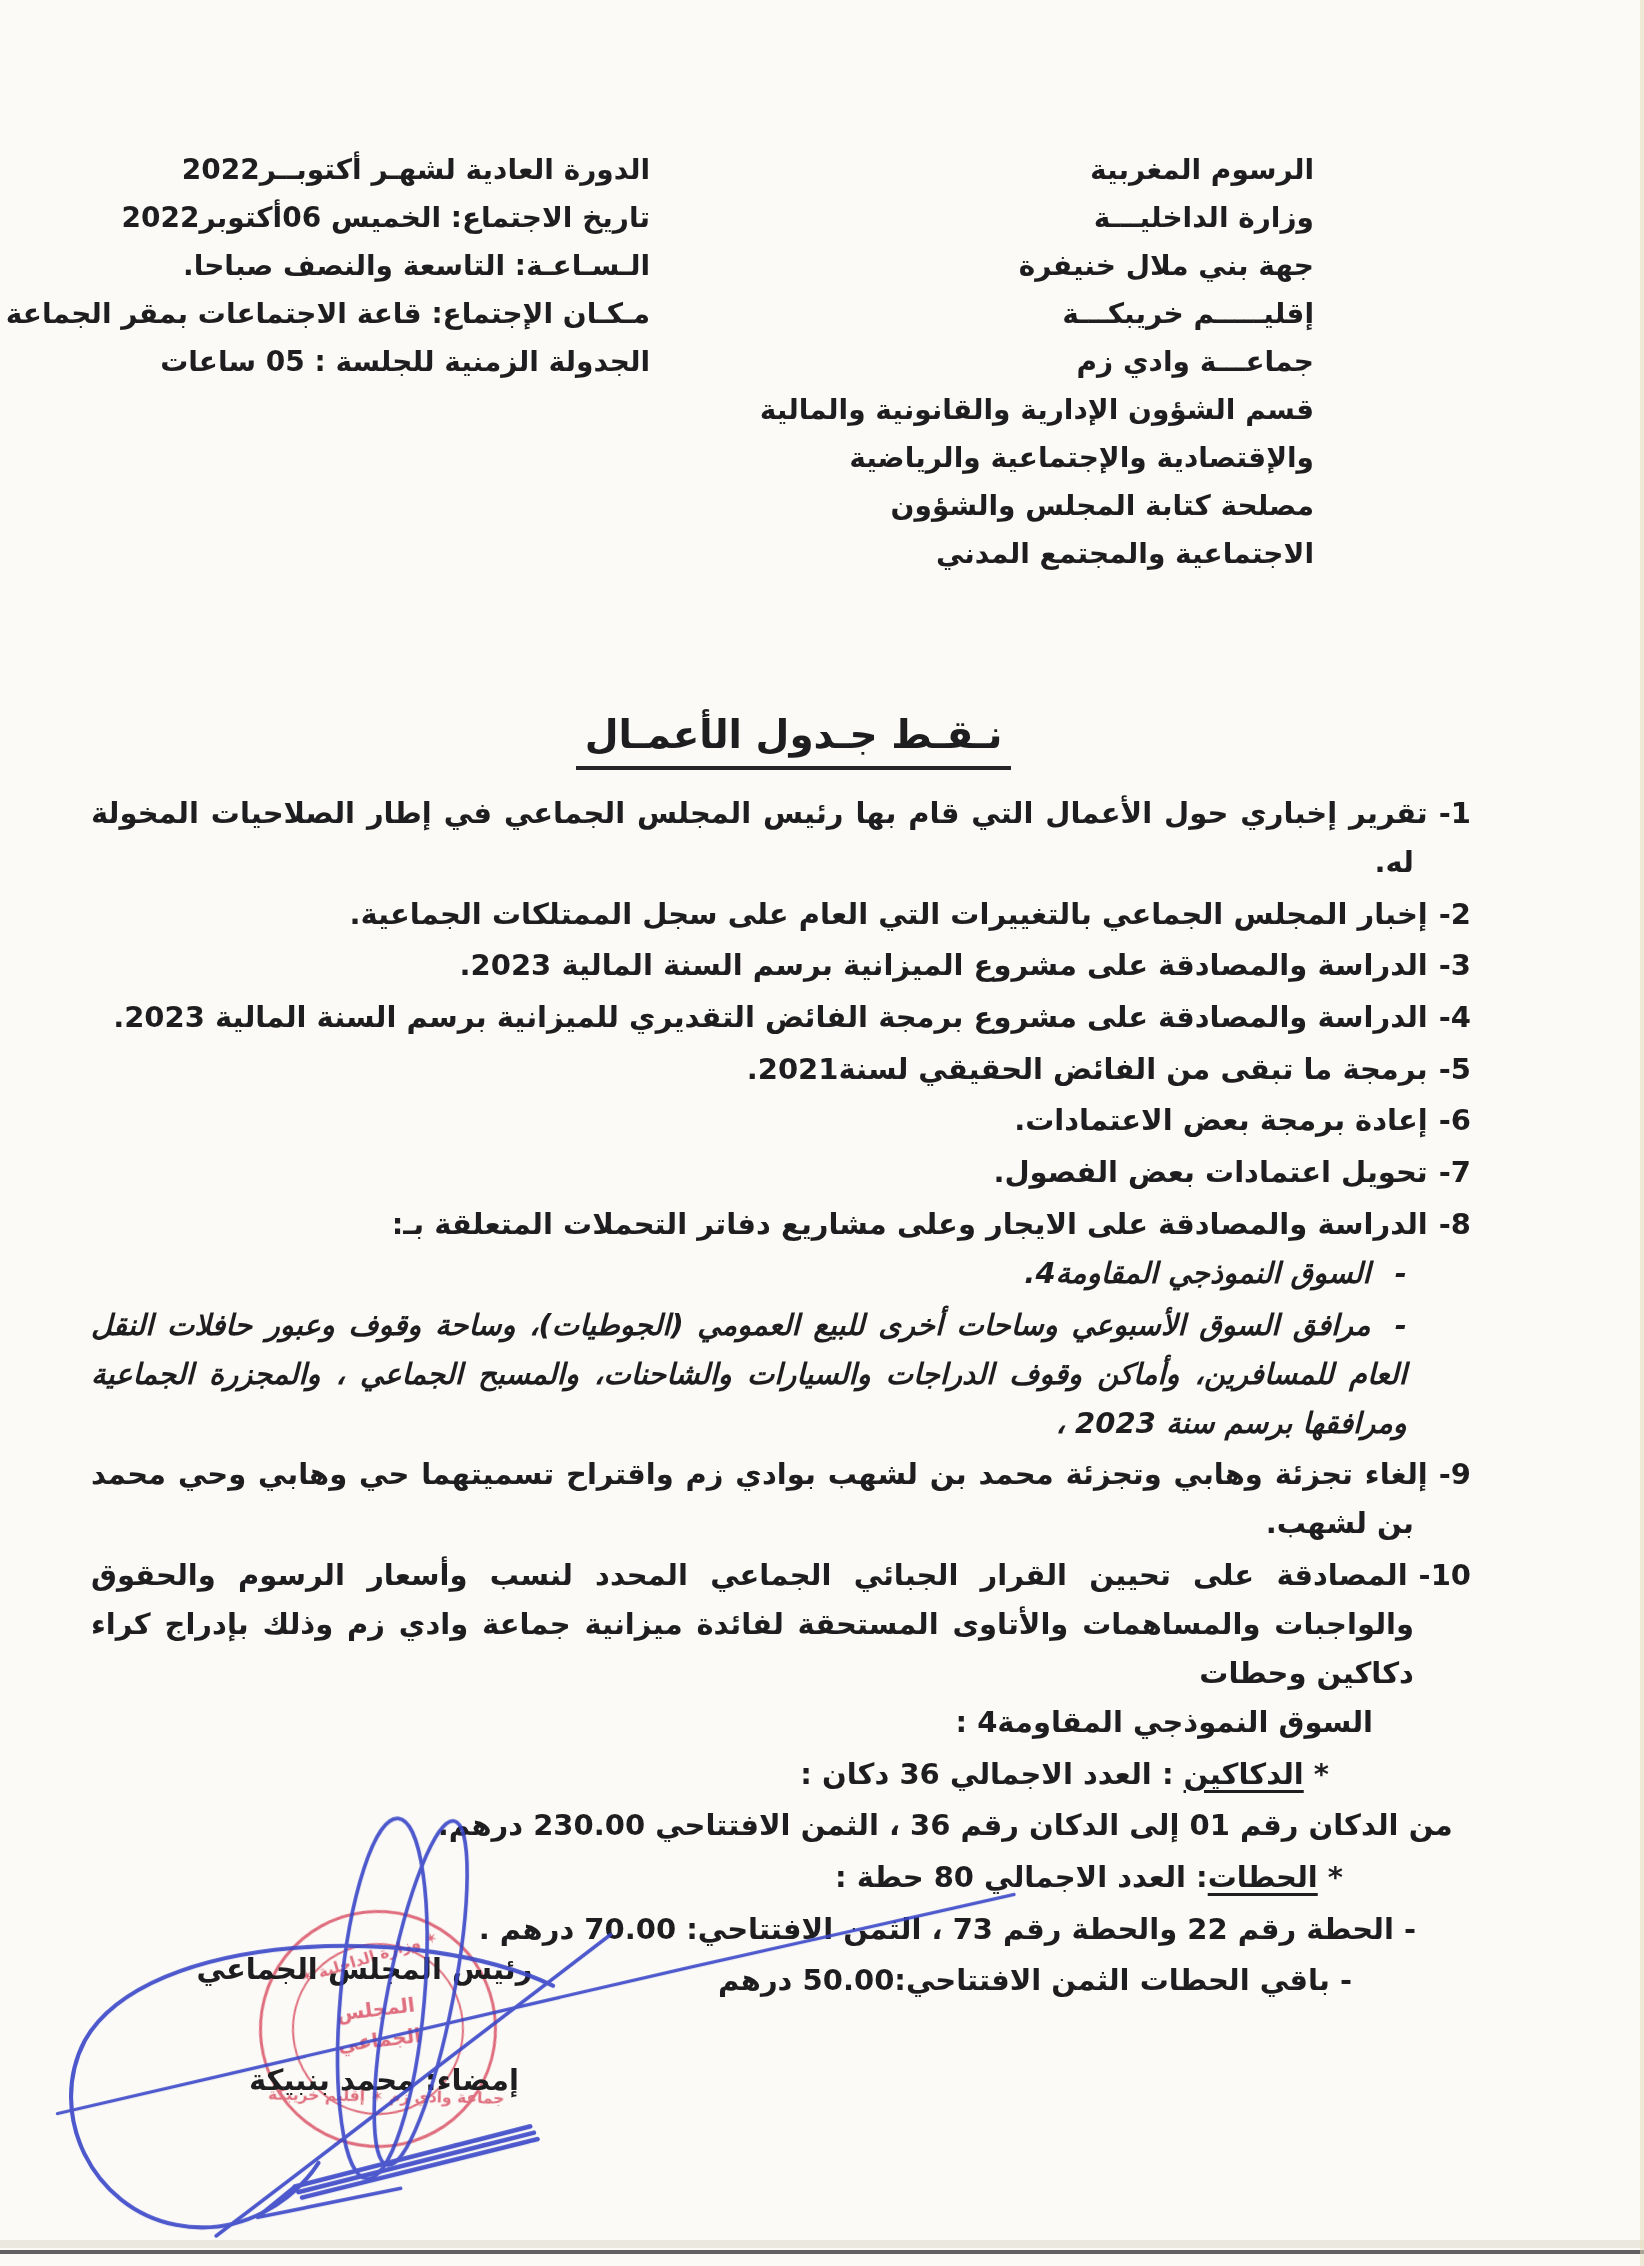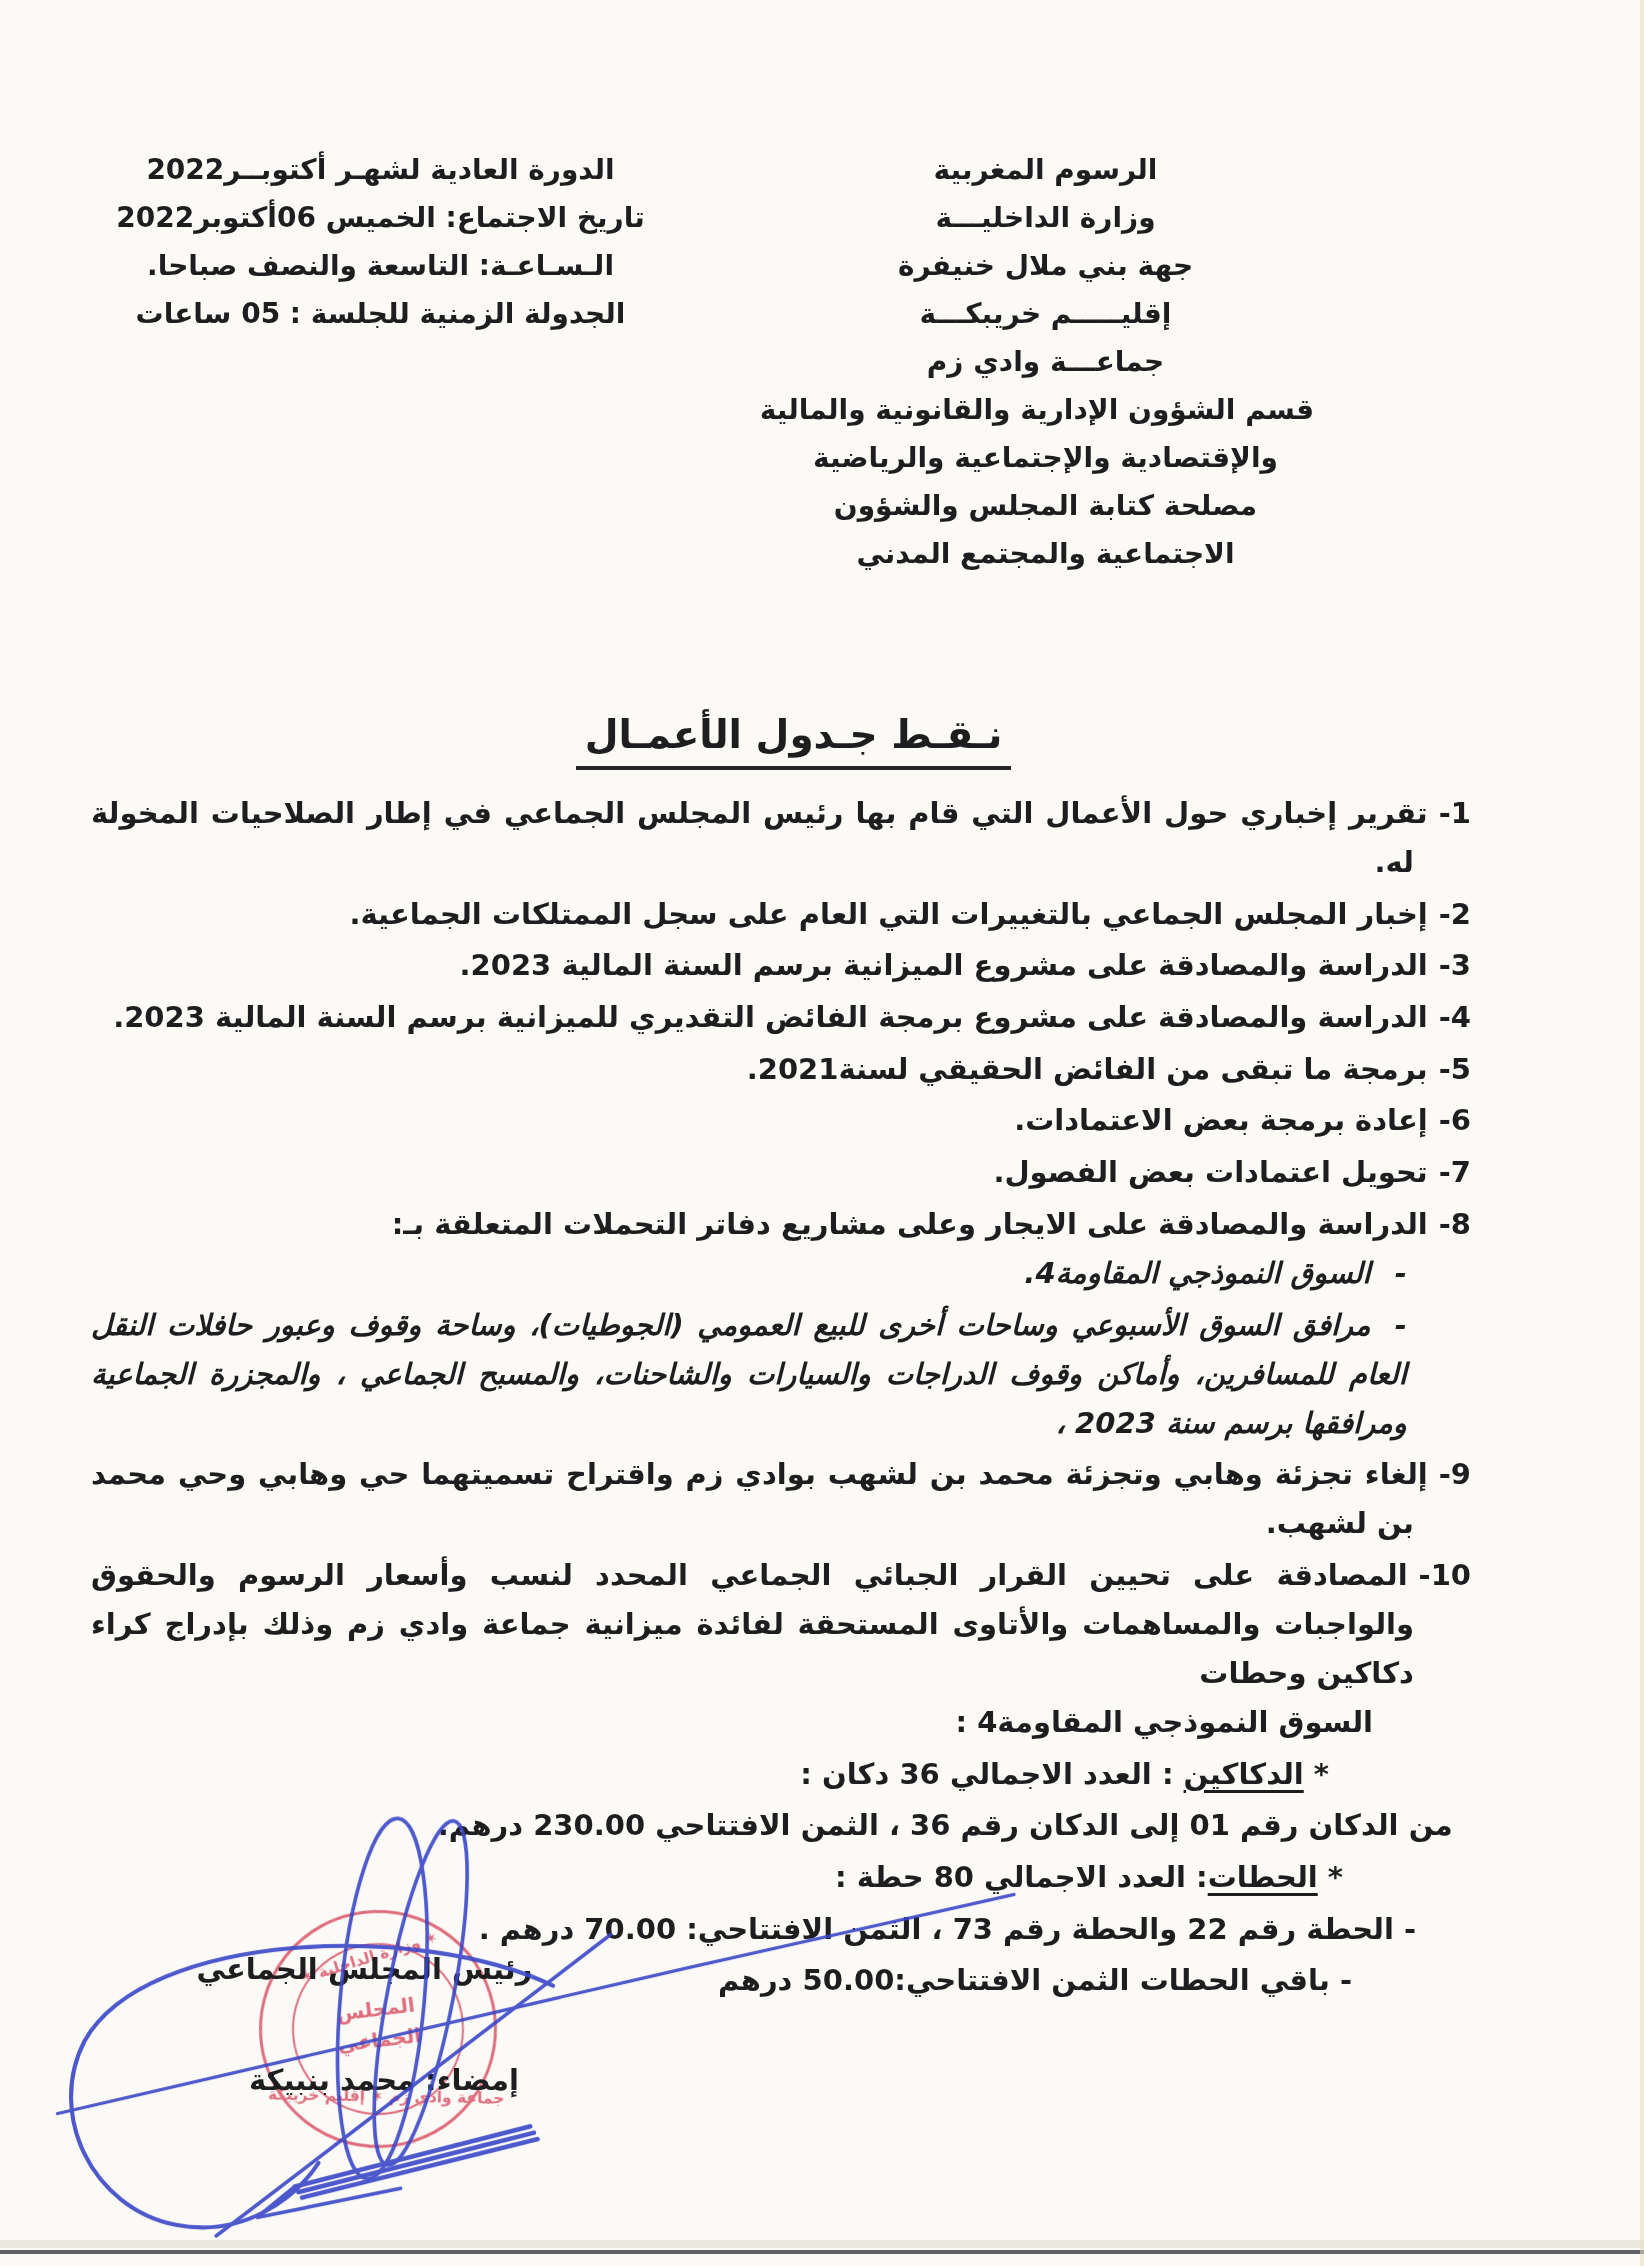--- a/index.html
+++ b/index.html
@@ -7,21 +7,21 @@
     position:relative; width:1645px; height:2266px; margin:0 auto;
     background:#fbfaf6; overflow:hidden;
     font-family:"DejaVu Sans", sans-serif;
     color:#1e1e20; font-weight:bold;
   }
 
   
   .hdr { position:absolute; direction:rtl; text-align:center; font-size:28px; line-height:48px; }
   .hdr-right { top:146px; right:331px; width:537px; }
   .hdr-left  { top:146px; left:111px;  width:539px; }
-  .hdr div { white-space:nowrap; }
+  .hdr div { white-space:nowrap;text-align:right; }
 
   
   .title-wrap { position:absolute; top:712px; left:0; right:58px; text-align:center; direction:rtl; }
   .title-wrap span {
     font-size:39px; letter-spacing:0.9px;
     border-bottom:4.6px solid #26262a; padding:0 9.1px 9.1px 9.1px;
   }
 
   
   .agenda {
@@ -87,20 +87,21 @@
     <div>قسم الشؤون الإدارية والقانونية والمالية</div>
     <div>والإقتصادية والإجتماعية والرياضية</div>
     <div>مصلحة كتابة المجلس والشؤون</div>
     <div>الاجتماعية والمجتمع المدني</div>
   </div>
 
   <div class="hdr hdr-left">
     <div>الدورة العادية لشهـر أكتوبــر2022</div>
     <div>تاريخ الاجتماع: الخميس 06أكتوبر2022</div>
     <div>الـسـاعـة: التاسعة والنصف صباحا.</div>
+    <div>مـكـان الإجتماع: قاعة الاجتماعات بمقر الجماعة</div>
     <div>الجدولة الزمنية للجلسة : 05 ساعات</div>
   </div>
 
   <div class="title-wrap">
     <span>نـقـط جـدول الأعمـال</span>
   </div>
 
   <div class="agenda">
 
     <div class="item">

